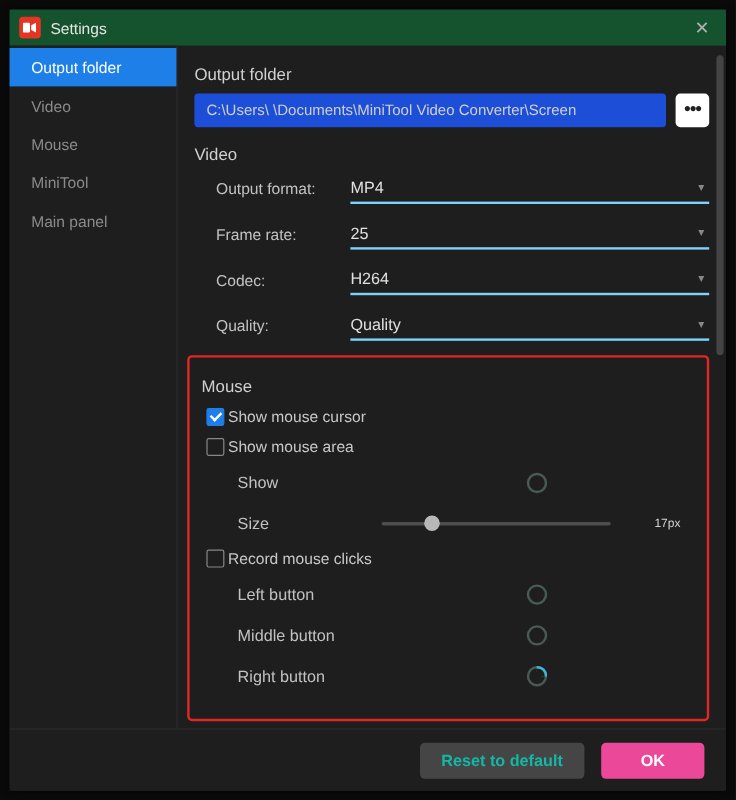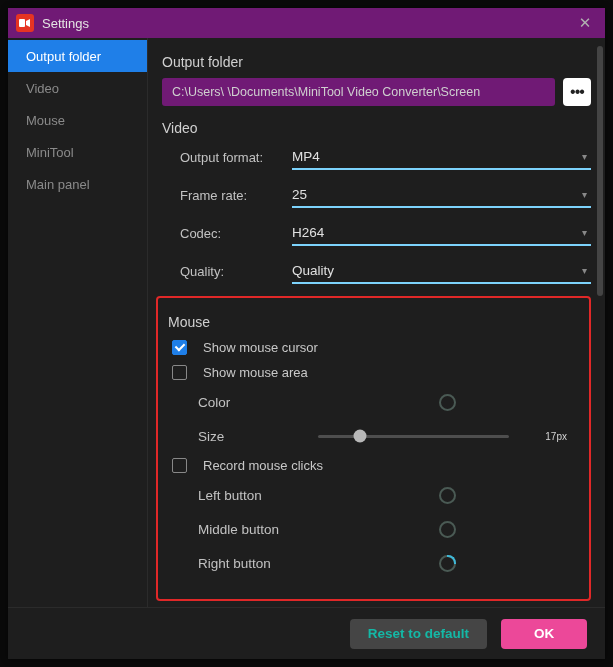--- a/index.html
+++ b/index.html
@@ -15,21 +15,21 @@
     position: absolute; left: 8px; top: 8px; right: 8px; bottom: 8px;
     background: #1e1e1e;
     border-radius: 3px;
     display: flex; flex-direction: column;
     box-shadow: 0 0 6px rgba(0,0,0,.6);
   }
   .titlebar {
     height: 30px;
     display: flex; align-items: center;
     padding: 0 6px 0 8px;
-    background: #701a75;
+    background: #14532d;
   }
   .app-icon {
     width: 18px; height: 18px;
     background: #e53423;
     border-radius: 3px;
     display: flex; align-items: center; justify-content: center;
     margin-right: 8px;
   }
   .app-icon svg { width: 12px; height: 10px; }
   .title-text { font-size: 13px; color: #e4e4e4; flex: 1; }
@@ -81,21 +81,21 @@
     color: #c2c2c2;
     font-size: 13px;
   }
   .path-row {
     display: flex; align-items: center;
     margin-bottom: 14px;
     gap: 8px;
   }
   .path-box {
     flex: 1; height: 28px;
-    background: #701a75;
+    background: #1d4ed8;
     border-radius: 3px;
     display: flex; align-items: center;
     padding: 0 10px;
     color: #cfcfcf;
     font-size: 12.5px;
     overflow: hidden; white-space: nowrap;
   }
   .browse-btn {
     width: 28px; height: 28px;
     background: #ffffff;
@@ -121,21 +121,21 @@
   .highlight-box {
     border: 2.5px solid #e02828;
     border-radius: 4px;
     padding: 10px 12px 14px 8px;
     margin-top: 6px;
     margin-left: -6px;
   }
   .check-row {
     display: flex; align-items: flex-start;
     margin: 10px 0 8px 6px;
-    gap: 16px;
+    gap: 3px;
     cursor: pointer;
   }
   .checkbox {
     width: 15px; height: 15px;
     border: 1.5px solid #888;
     border-radius: 2px;
     display: flex; align-items: center; justify-content: center;
   }
   .checkbox.checked {
     background: #1f7fe8; border-color: #1f7fe8;
@@ -294,21 +294,21 @@
           <div class="checkbox checked"></div>
           <span>Show mouse cursor</span>
         </div>
 
         <div class="check-row">
           <div class="checkbox"></div>
           <span>Show mouse area</span>
         </div>
 
         <div class="sub-row">
-          <div class="sub-label">Color</div>
+          <div class="sub-label">Show</div>
           <div style="flex:1;display:flex;justify-content:center;">
             <div class="color-swatch">
               <div class="ring-icon"></div>
             </div>
           </div>
         </div>
 
         <div class="sub-row">
           <div class="sub-label">Size</div>
           <div class="slider-wrap">

